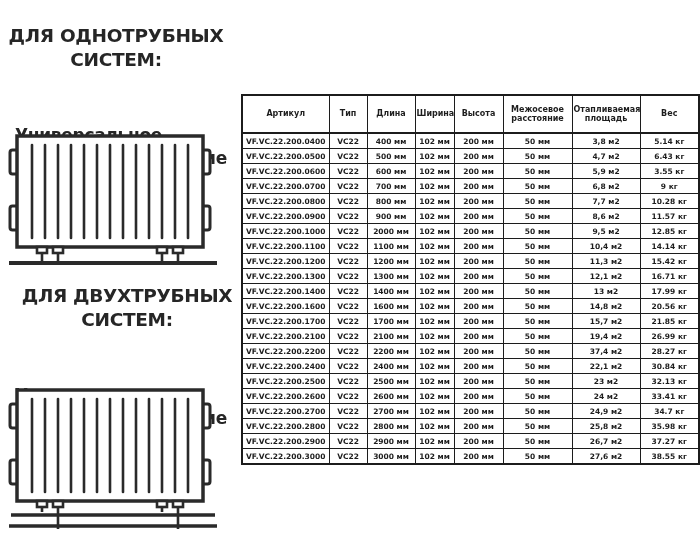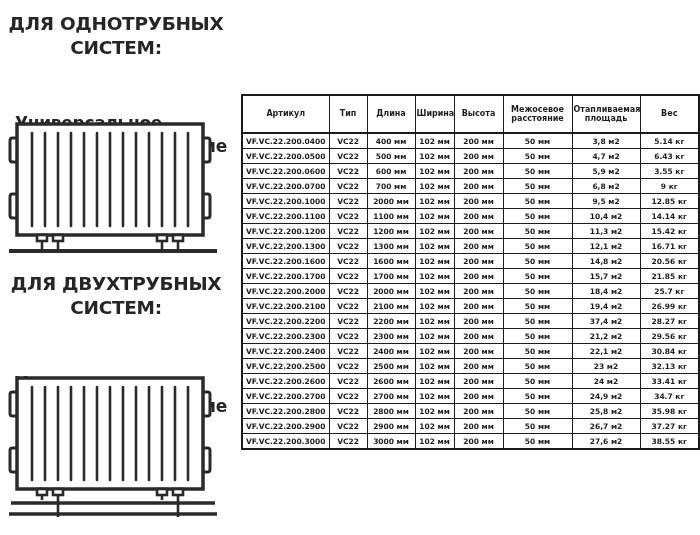--- a/index.html
+++ b/index.html
@@ -8,21 +8,21 @@
     font-family: "DejaVu Sans", "Liberation Sans", sans-serif;
   }
   .page {
     position: relative;
     width: 700px; height: 535px;
     background: #ffffff;
     overflow: hidden;
     color: #262626;
   }
   
-  .left-panel { position: absolute; left: 0; top: 0; width: 238px; height: 473px; }
+  .left-panel { position: absolute; left: 0; top: 12px; width: 238px; height: 473px; }
   .section-title {
     position: absolute; left: 0; width: 232px;
     text-align: center;
     font-size: 18.5px; font-weight: bold;
     line-height: 24px; letter-spacing: -0.3px;
     color: #262626;
   }
   .section-sub {
     position: absolute; left: 15px; width: 220px;
     text-align: left;
@@ -116,21 +116,21 @@
               <line x1="154" y1="121" x2="154" y2="129"></line>
             <rect x="165" y="115" width="10" height="6" fill="#fff"></rect>
               <line x1="170" y1="121" x2="170" y2="129"></line>
           </g>
 
           <line x1="1" y1="131" x2="209" y2="131" stroke-width="4"></line>
         </svg>
       </span>
     </div>
 
-    <div class="section-title" style="top:272px;">
+    <div class="section-title" style="top:272px;padding-left:11px;">
       <div>ДЛЯ ДВУХТРУБНЫХ</div>
       <div>СИСТЕМ:</div>
     </div>
     <div class="section-sub" style="top:324px;">
       <div>Универсальное</div>
       <div>нижнее подключение</div>
     </div>
 
     <div class="diagram" style="top:374px;">
       <span>
@@ -236,20 +236,40 @@
           <td>VF.VC.22.200.0700</td>
           <td>VC22</td>
           <td>700 мм</td>
           <td>102 мм</td>
           <td>200 мм</td>
           <td>50 мм</td>
           <td>6,8 м2</td>
           <td>9 кг</td>
         </tr>
         <tr>
+          <td>VF.VC.22.200.0800</td>
+          <td>VC22</td>
+          <td>800 мм</td>
+          <td>102 мм</td>
+          <td>200 мм</td>
+          <td>50 мм</td>
+          <td>7,7 м2</td>
+          <td>10.28 кг</td>
+        </tr>
+        <tr>
+          <td>VF.VC.22.200.0900</td>
+          <td>VC22</td>
+          <td>900 мм</td>
+          <td>102 мм</td>
+          <td>200 мм</td>
+          <td>50 мм</td>
+          <td>8,6 м2</td>
+          <td>11.57 кг</td>
+        </tr>
+        <tr>
           <td>VF.VC.22.200.1000</td>
           <td>VC22</td>
           <td>2000 мм</td>
           <td>102 мм</td>
           <td>200 мм</td>
           <td>50 мм</td>
           <td>9,5 м2</td>
           <td>12.85 кг</td>
         </tr>
         <tr>
@@ -276,80 +296,70 @@
           <td>VF.VC.22.200.1300</td>
           <td>VC22</td>
           <td>1300 мм</td>
           <td>102 мм</td>
           <td>200 мм</td>
           <td>50 мм</td>
           <td>12,1 м2</td>
           <td>16.71 кг</td>
         </tr>
         <tr>
+          <td>VF.VC.22.200.1400</td>
+          <td>VC22</td>
+          <td>1400 мм</td>
+          <td>102 мм</td>
+          <td>200 мм</td>
+          <td>50 мм</td>
+          <td>13 м2</td>
+          <td>17.99 кг</td>
+        </tr>
+        <tr>
           <td>VF.VC.22.200.1600</td>
           <td>VC22</td>
           <td>1600 мм</td>
           <td>102 мм</td>
           <td>200 мм</td>
           <td>50 мм</td>
           <td>14,8 м2</td>
           <td>20.56 кг</td>
         </tr>
         <tr>
           <td>VF.VC.22.200.1700</td>
           <td>VC22</td>
           <td>1700 мм</td>
           <td>102 мм</td>
           <td>200 мм</td>
           <td>50 мм</td>
           <td>15,7 м2</td>
           <td>21.85 кг</td>
         </tr>
         <tr>
-          <td>VF.VC.22.200.2000</td>
-          <td>VC22</td>
-          <td>2000 мм</td>
-          <td>102 мм</td>
-          <td>200 мм</td>
-          <td>50 мм</td>
-          <td>18,4 м2</td>
-          <td>25.7 кг</td>
-        </tr>
-        <tr>
           <td>VF.VC.22.200.2100</td>
           <td>VC22</td>
           <td>2100 мм</td>
           <td>102 мм</td>
           <td>200 мм</td>
           <td>50 мм</td>
           <td>19,4 м2</td>
           <td>26.99 кг</td>
         </tr>
         <tr>
           <td>VF.VC.22.200.2200</td>
           <td>VC22</td>
           <td>2200 мм</td>
           <td>102 мм</td>
           <td>200 мм</td>
           <td>50 мм</td>
           <td>37,4 м2</td>
           <td>28.27 кг</td>
         </tr>
         <tr>
-          <td>VF.VC.22.200.2300</td>
-          <td>VC22</td>
-          <td>2300 мм</td>
-          <td>102 мм</td>
-          <td>200 мм</td>
-          <td>50 мм</td>
-          <td>21,2 м2</td>
-          <td>29.56 кг</td>
-        </tr>
-        <tr>
           <td>VF.VC.22.200.2400</td>
           <td>VC22</td>
           <td>2400 мм</td>
           <td>102 мм</td>
           <td>200 мм</td>
           <td>50 мм</td>
           <td>22,1 м2</td>
           <td>30.84 кг</td>
         </tr>
         <tr>

